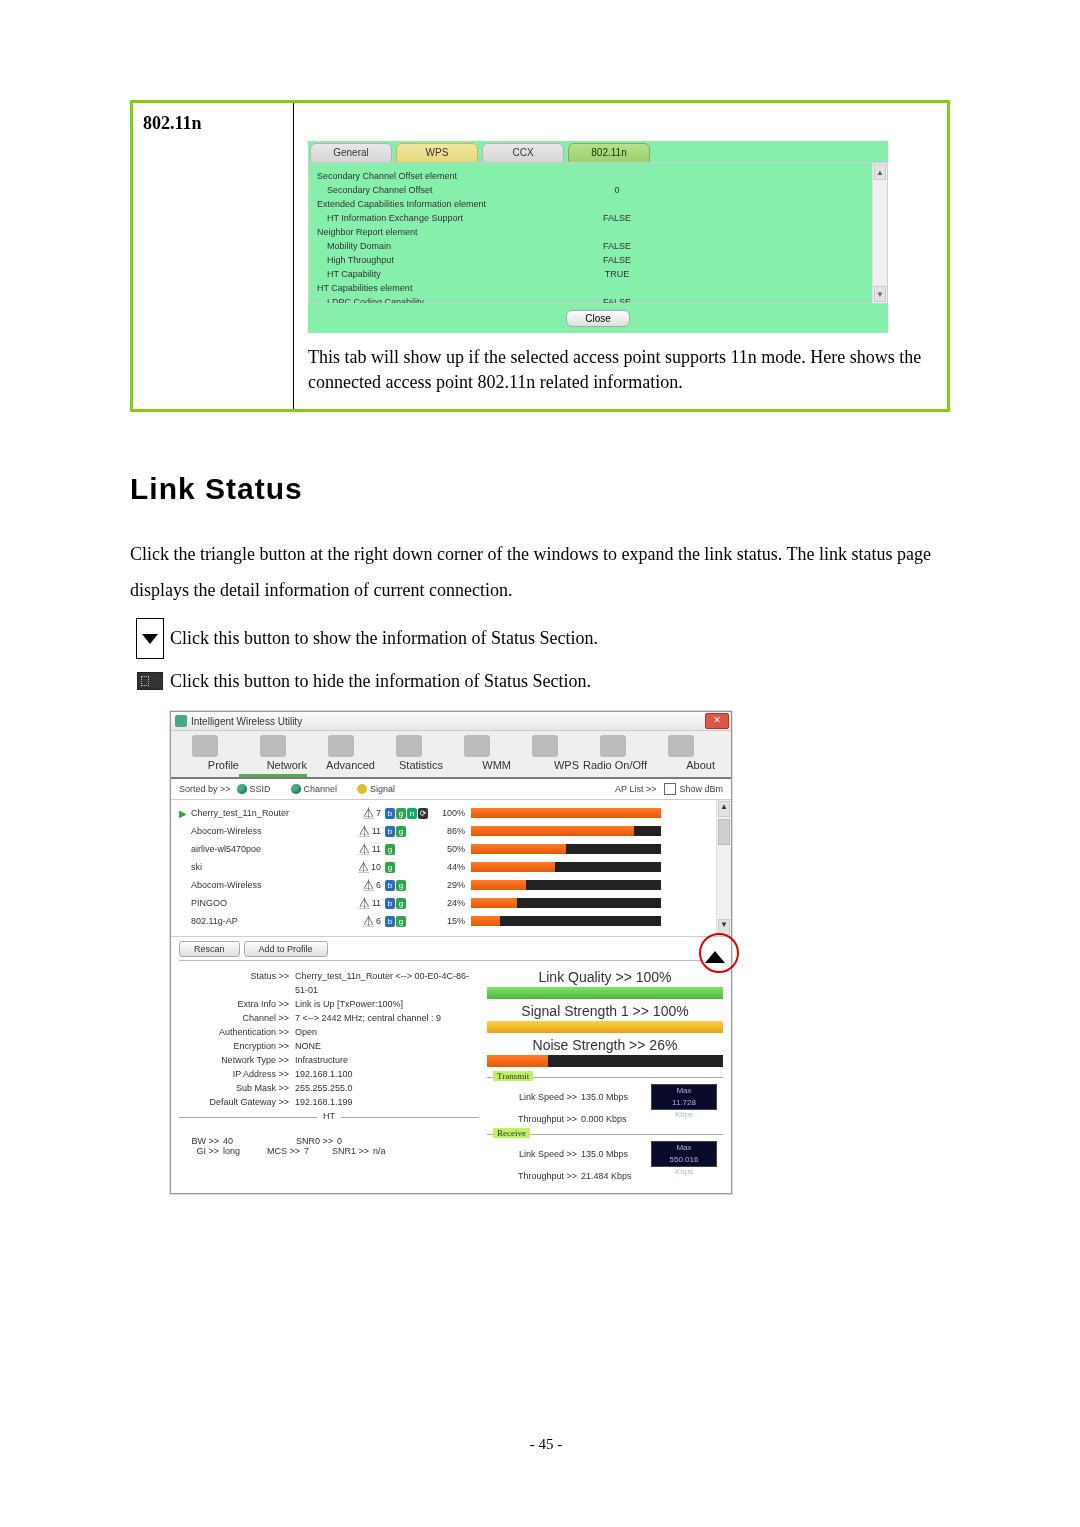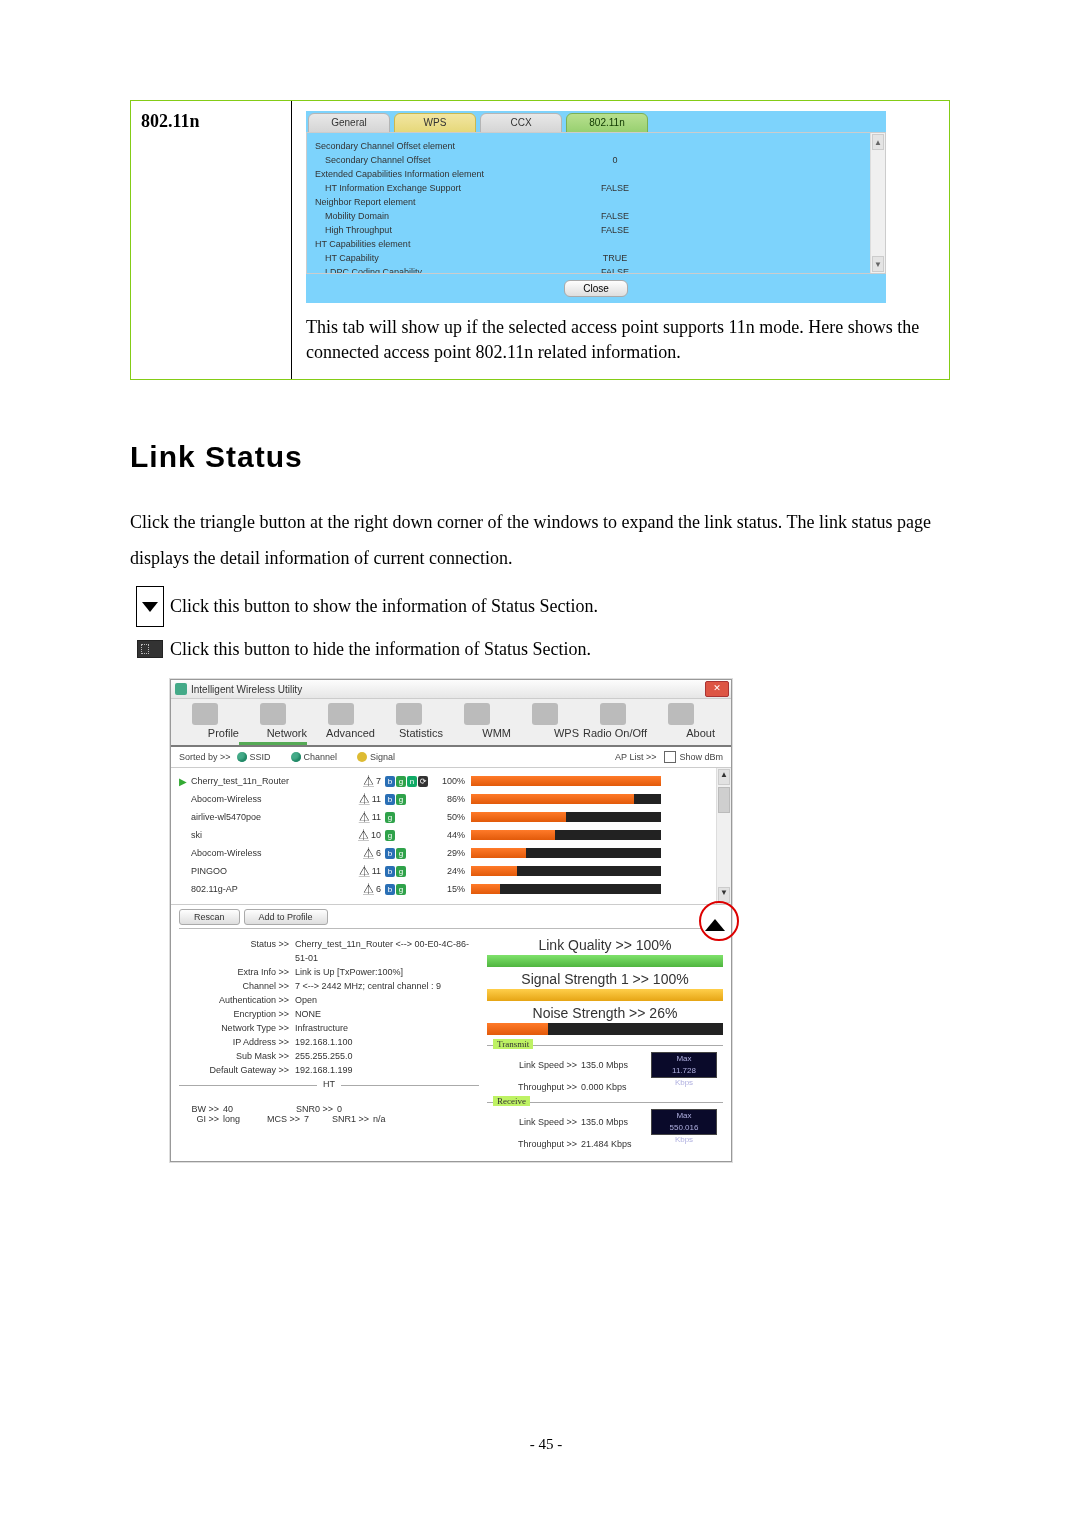--- a/index.html
+++ b/index.html
@@ -11,43 +11,44 @@
   .page {
     width: 1080px;
     height: 1527px;
     position: relative;
     margin: 0 auto;
     background: #fff;
     box-sizing: border-box;
     padding: 100px 130px 0 130px;
   }
   .topbox {
-    border: 1px solid #84cc16;
+    border: 3px solid #84cc16;
     display: flex;
     align-items: stretch;
   }
   .topbox-left {
     width: 140px;
     border-right: 1px solid #000;
     padding: 10px;
     font-weight: bold;
     font-size: 18px;
   }
   .topbox-right {
     flex: 1;
     padding: 10px 14px 14px 14px;
     font-size: 18px;
   }
   
   .npanel {
     width: 580px;
-    background: #7dd3fc;
+    background: #86efac;
     font-family: Tahoma, Arial, sans-serif;
     font-size: 10px;
     color: #000;
+    margin-top: 28px;
   }
   .ntabs {
     display: flex;
     gap: 4px;
     padding: 2px 0 0 2px;
   }
   .ntab {
     width: 80px;
     height: 18px;
     line-height: 18px;
@@ -362,27 +363,27 @@
               <span class="nval"></span>
             </div>
             <div class="nrow sub">
               <span class="nname">Mobility Domain</span>
               <span class="nval">FALSE</span>
             </div>
             <div class="nrow sub">
               <span class="nname">High Throughput</span>
               <span class="nval">FALSE</span>
             </div>
+            <div class="nrow sub">
+              <span class="nname">HT Capability</span>
+              <span class="nval">TRUE</span>
+            </div>
             <div class="nrow">
               <span class="nname">HT Capabilities element</span>
               <span class="nval"></span>
-            </div>
-            <div class="nrow sub">
-              <span class="nname">HT Capability</span>
-              <span class="nval">TRUE</span>
             </div>
             <div class="nrow sub">
               <span class="nname">LDPC Coding Capability</span>
               <span class="nval">FALSE</span>
             </div>
             <div class="nscroll">
             <div class="up">▲</div>
             <div class="track"></div>
             <div class="dn">▼</div>
           </div>

